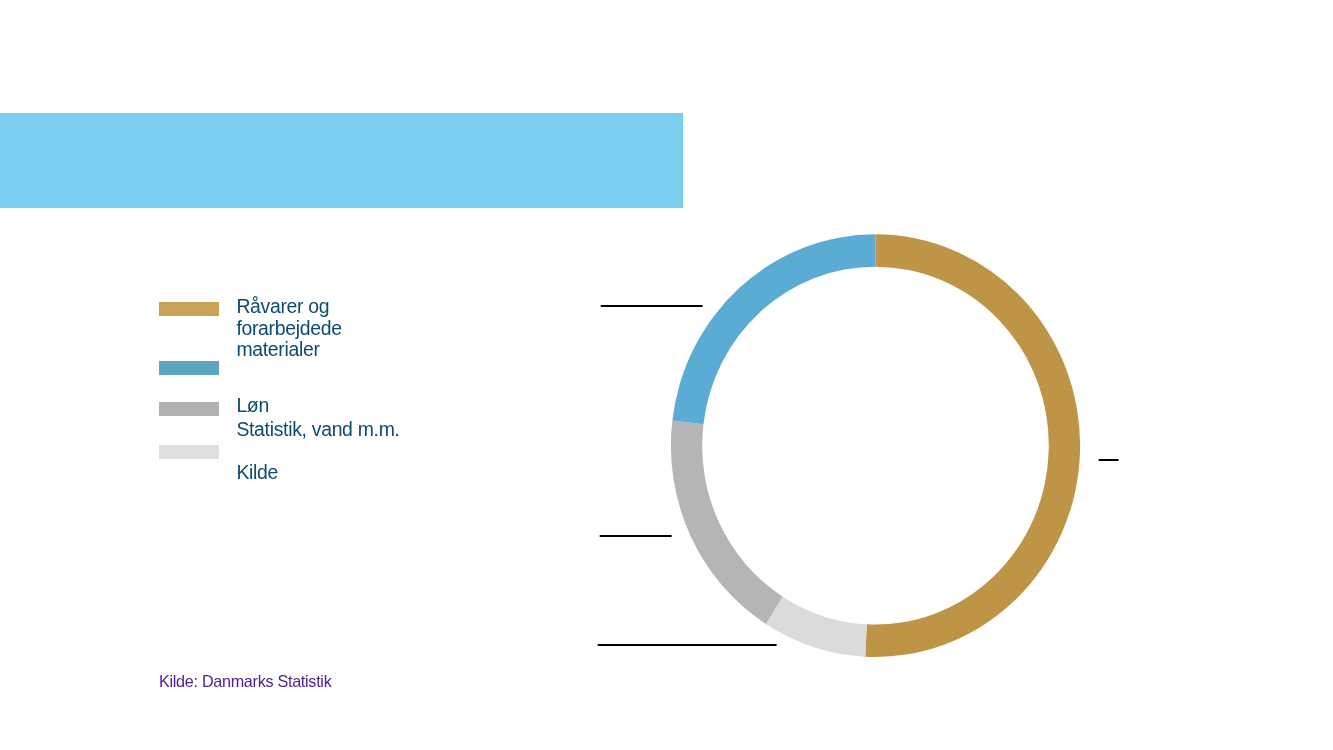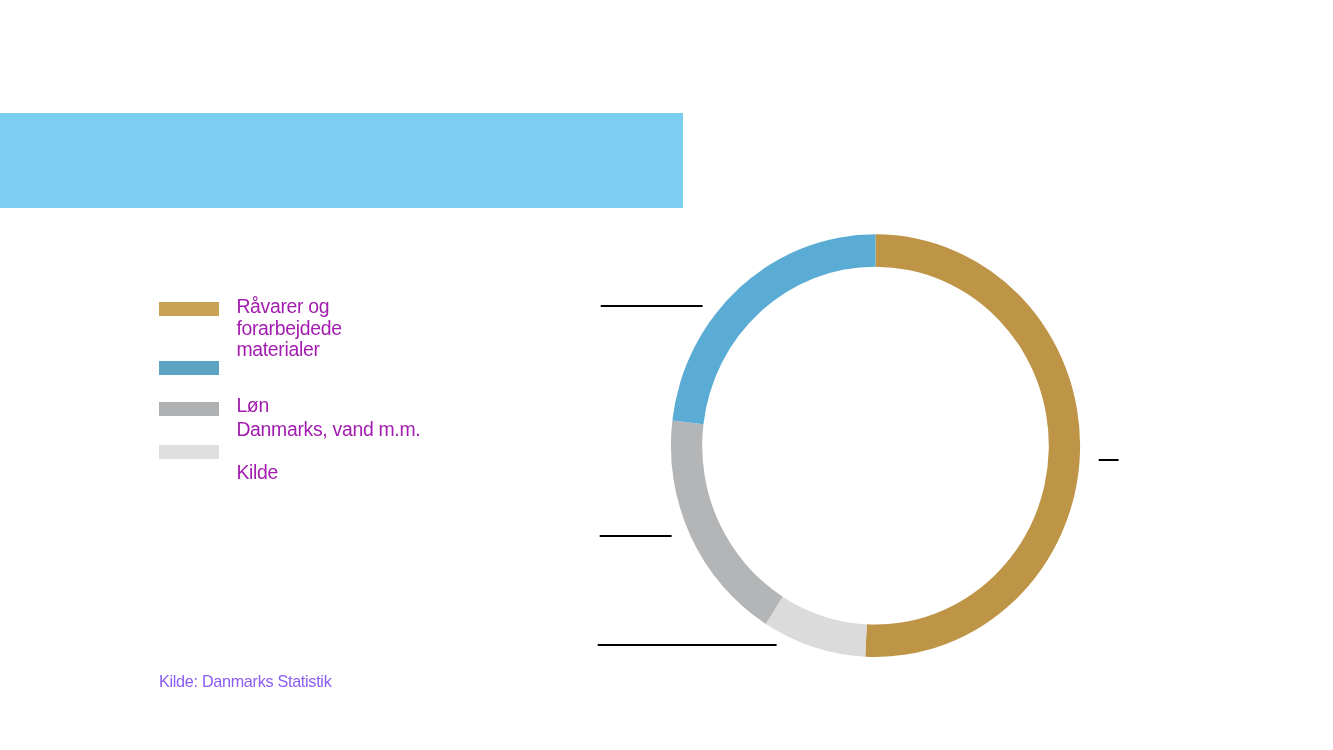--- a/index.html
+++ b/index.html
@@ -67,21 +67,21 @@
     left: 0px;
     width: 60px;
     height: 14px;
   }
   .legend-label {
     position: absolute;
     left: 77.4px;
     font-size: 19.4px;
     letter-spacing: -0.3px;
     line-height: 21.6px;
-    color: #a21caf;
+    color: #0c4a6e;
     white-space: pre-line;
   }
   .legend-item-0 { top: 296px; height: 66px; }
   .legend-item-0 .legend-swatch { top: 6px; }
   .legend-item-0 .legend-label  { top: 0px; }
   .legend-item-1 { top: 361px; height: 41px; }
   .legend-item-1 .legend-swatch { top: 0px; }
   .legend-item-1 .legend-label  { top: 34px; }
   .legend-item-2 { top: 402px; height: 43px; }
   .legend-item-2 .legend-swatch { top: 0px; }
@@ -91,21 +91,21 @@
   .legend-item-3 .legend-label  { top: 16.5px; }
 
   
   .source-note {
     position: absolute;
     left: 159px;
     top: 671.5px;
     font-size: 16.2px;
     letter-spacing: -0.3px;
     line-height: 19px;
-    color: #8b5cf6;
+    color: #4c1d95;
     white-space: nowrap;
   }
 
   
   .donut-chart {
     position: absolute;
     left: 0px;
     top: 0px;
     width: 1333px;
     height: 750px;
@@ -152,21 +152,21 @@
       <div class="legend-label">Råvarer og
 forarbejdede
 materialer</div>
     </div>
     <div class="legend-item legend-item-1">
       <div class="legend-swatch" style="background: rgb(92, 165, 194);"></div>
       <div class="legend-label">Løn</div>
     </div>
     <div class="legend-item legend-item-2">
       <div class="legend-swatch" style="background: rgb(176, 177, 179);"></div>
-      <div class="legend-label">Danmarks, vand m.m.</div>
+      <div class="legend-label">Statistik, vand m.m.</div>
     </div>
     <div class="legend-item legend-item-3">
       <div class="legend-swatch" style="background: rgb(223, 223, 223);"></div>
       <div class="legend-label">Kilde</div>
     </div>
   </div>
 
   <div class="source-note">Kilde: Danmarks Statistik</div>
 
 </div>

